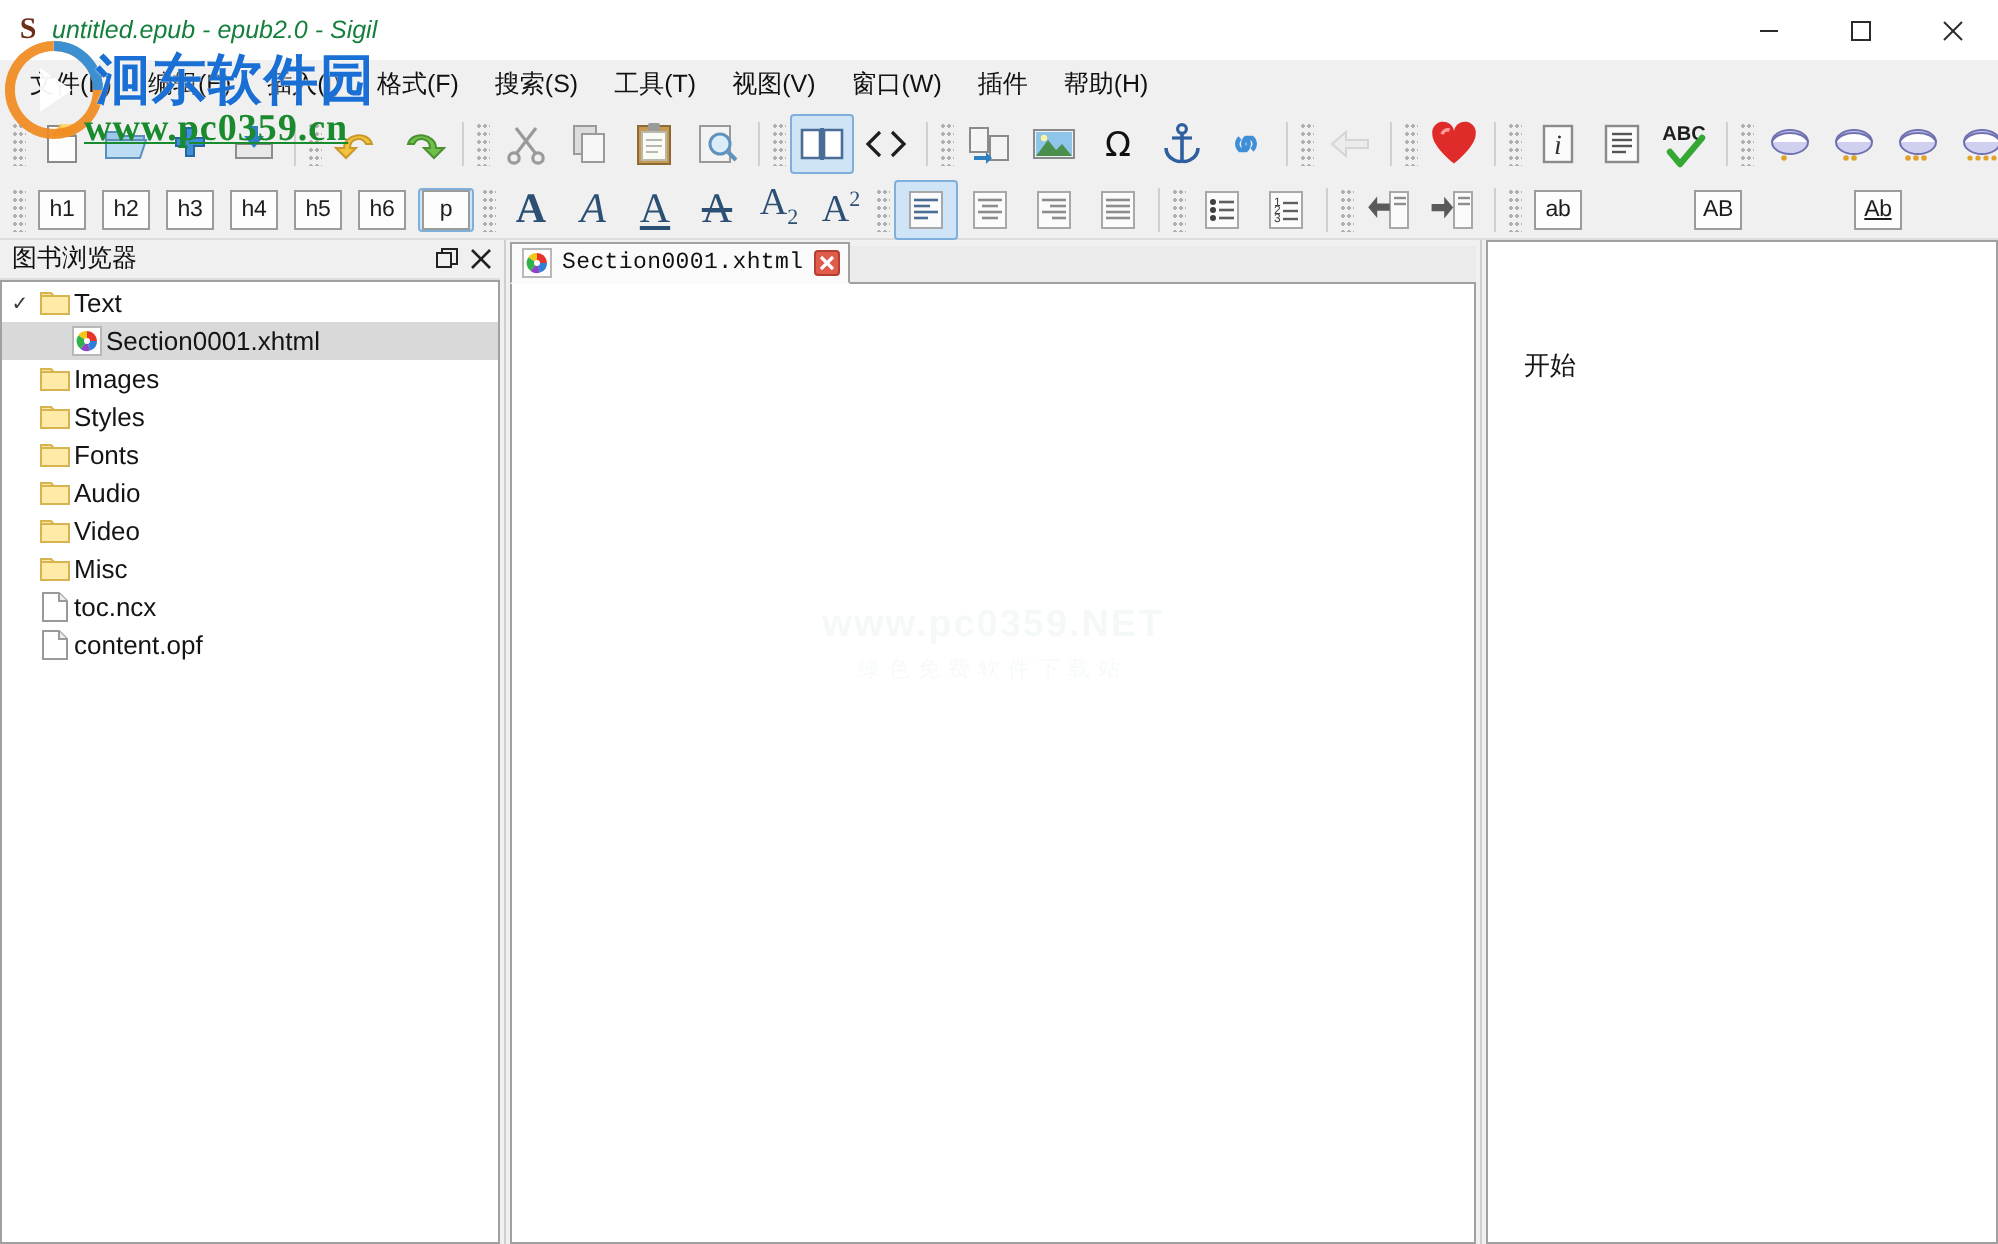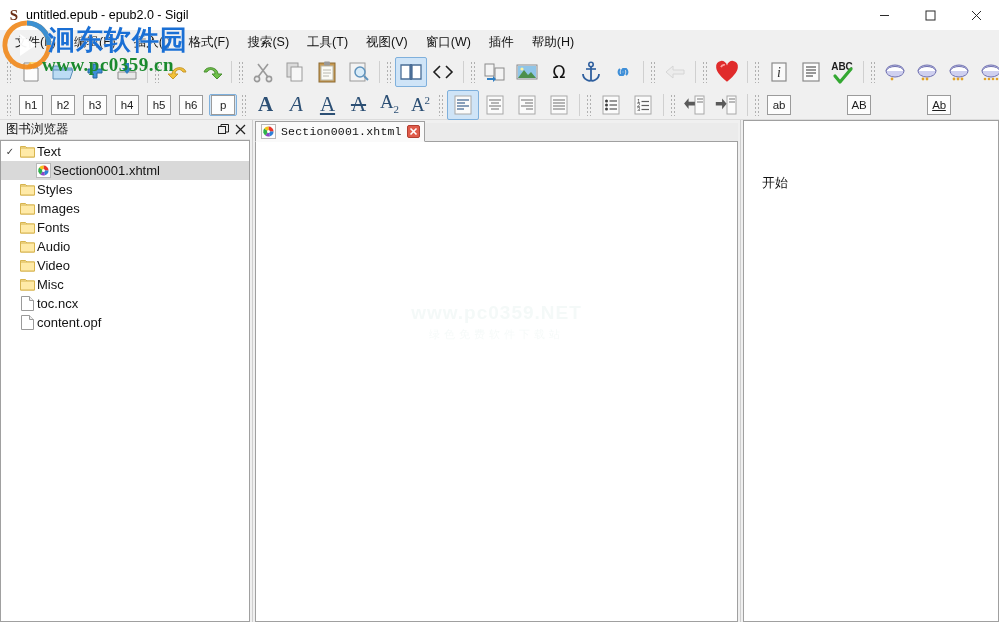--- a/index.html
+++ b/index.html
@@ -24,22 +24,23 @@
     display: flex; align-items: center;
     position: relative; z-index: 6;
   }
   .title-logo {
     width: 20px; height: 20px; margin-left: 4px;
     display: flex; align-items: center; justify-content: center;
     font-family: "Liberation Serif", serif;
     font-weight: bold; font-size: 15px; color: #6b2f16;
   }
   .title-text {
-    font-size: 12.5px; color: #000000; margin-left: 2px;
+    font-size: 12.5px; color: #15803d; margin-left: 2px;
     white-space: nowrap;
+    font-style: italic;
   }
   .wincontrols { margin-left: auto; display: flex; height: 30px; }
   .winbtn {
     width: 46px; height: 30px;
     display: flex; align-items: center; justify-content: center;
     color: #2b2b2b;
   }
   .winbtn svg { display: block; }
 
   
@@ -256,20 +257,21 @@
     color: #1a6fd4; letter-spacing: 1px;
     text-shadow: 0 0 1px #ffffff;
     white-space: nowrap;
   }
   .wm-url {
     position: absolute; left: 42px; top: 40px;
     font-family: "Liberation Serif", serif;
     font-weight: bold; font-size: 19px;
     color: #1a8a2e; letter-spacing: .5px;
     white-space: nowrap;
+    text-decoration: underline;
   }
   .wm-center {
     position: absolute; left: 0; right: 0; top: 160px;
     text-align: center;
     pointer-events: none;
   }
   .wm-center .l1 {
     font-family: "Liberation Sans", sans-serif;
     font-size: 19px; font-weight: bold;
     color: #f4f9f8; letter-spacing: 1px;
@@ -757,31 +759,31 @@
               <div class="tw-label">Section0001.xhtml</div>
             </div>
             <div class="tree-row">
               <div class="tw-arrow"></div>
               <div class="tw-icon">
                 <svg width="15" height="13" viewBox="0 0 15 13">
                   <path d="M0.5 1.5h5l1.5 1.5h7.5v9H0.5z" fill="#fde8a8" stroke="#d7b44f" stroke-width="1"></path>
                   <path d="M0.5 3h14v9H0.5z" fill="#ffeaa7" stroke="#d7b44f" stroke-width="1"></path>
                 </svg>
               </div>
-              <div class="tw-label">Styles</div>
+              <div class="tw-label">Images</div>
             </div>
             <div class="tree-row">
               <div class="tw-arrow"></div>
               <div class="tw-icon">
                 <svg width="15" height="13" viewBox="0 0 15 13">
                   <path d="M0.5 1.5h5l1.5 1.5h7.5v9H0.5z" fill="#fde8a8" stroke="#d7b44f" stroke-width="1"></path>
                   <path d="M0.5 3h14v9H0.5z" fill="#ffeaa7" stroke="#d7b44f" stroke-width="1"></path>
                 </svg>
               </div>
-              <div class="tw-label">Images</div>
+              <div class="tw-label">Styles</div>
             </div>
             <div class="tree-row">
               <div class="tw-arrow"></div>
               <div class="tw-icon">
                 <svg width="15" height="13" viewBox="0 0 15 13">
                   <path d="M0.5 1.5h5l1.5 1.5h7.5v9H0.5z" fill="#fde8a8" stroke="#d7b44f" stroke-width="1"></path>
                   <path d="M0.5 3h14v9H0.5z" fill="#ffeaa7" stroke="#d7b44f" stroke-width="1"></path>
                 </svg>
               </div>
               <div class="tw-label">Fonts</div>

